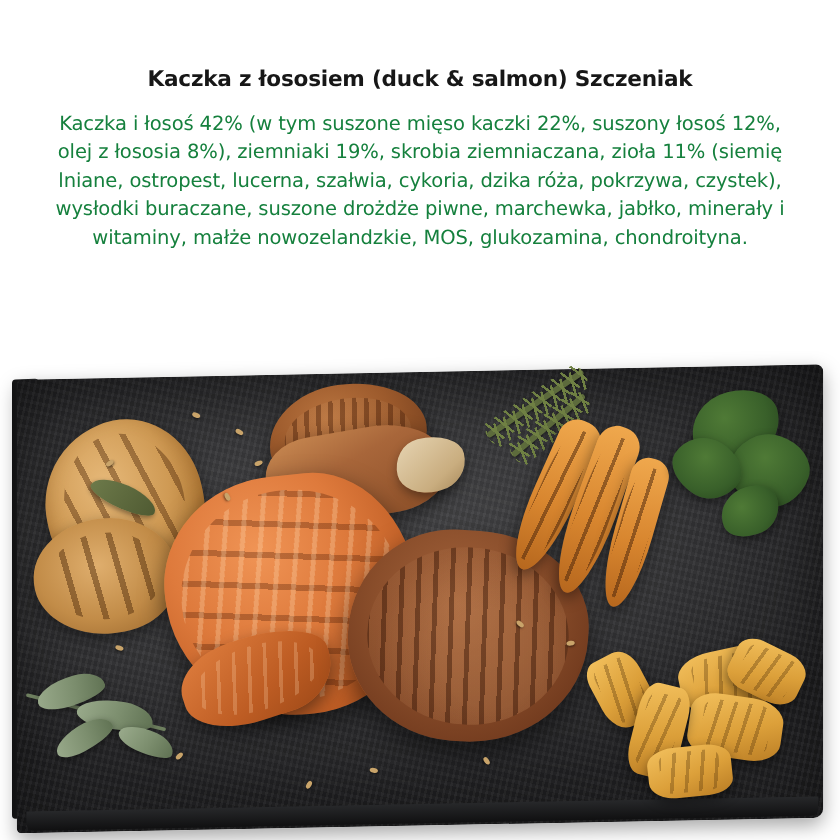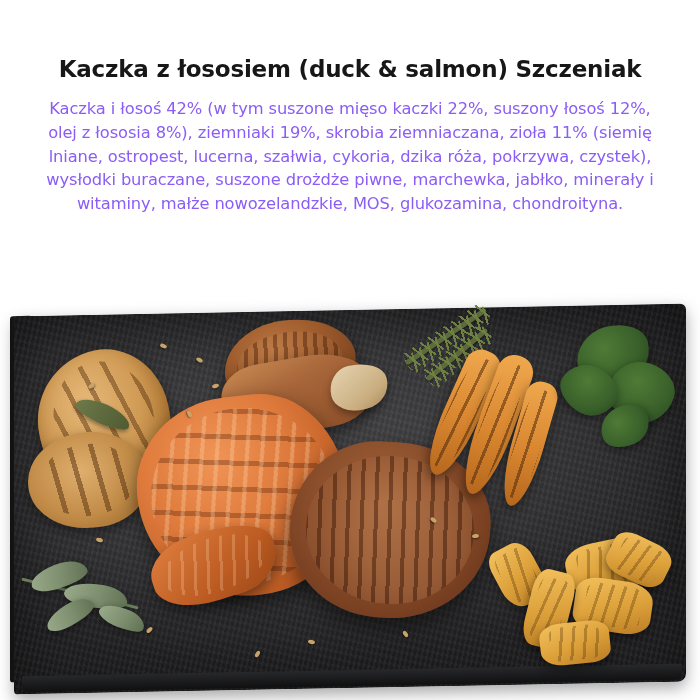--- a/index.html
+++ b/index.html
@@ -24,32 +24,32 @@
     position: absolute;
     left: 0;
     top: 0;
     width: 700px;
     padding: 56px 26px 0 26px;
     box-sizing: border-box;
     text-align: center;
   }
   .product-title {
     font-family: "DejaVu Sans", sans-serif;
-    font-size: 23px;
+    font-size: 18px;
     font-weight: bold;
     color: #171717;
     letter-spacing: -0.2px;
     line-height: 1.2;
     margin: 0 0 13px 0;
   }
   .ingredients {
     font-family: "DejaVu Sans", sans-serif;
     font-size: 16.3px;
     font-weight: 400;
-    color: #8b5cf6;
+    color: #15803d;
     line-height: 1.47;
     letter-spacing: -0.1px;
     margin: 0;
     padding: 0 12px;
   }
 
   
   .photo {
     position: absolute;
     left: 0;

